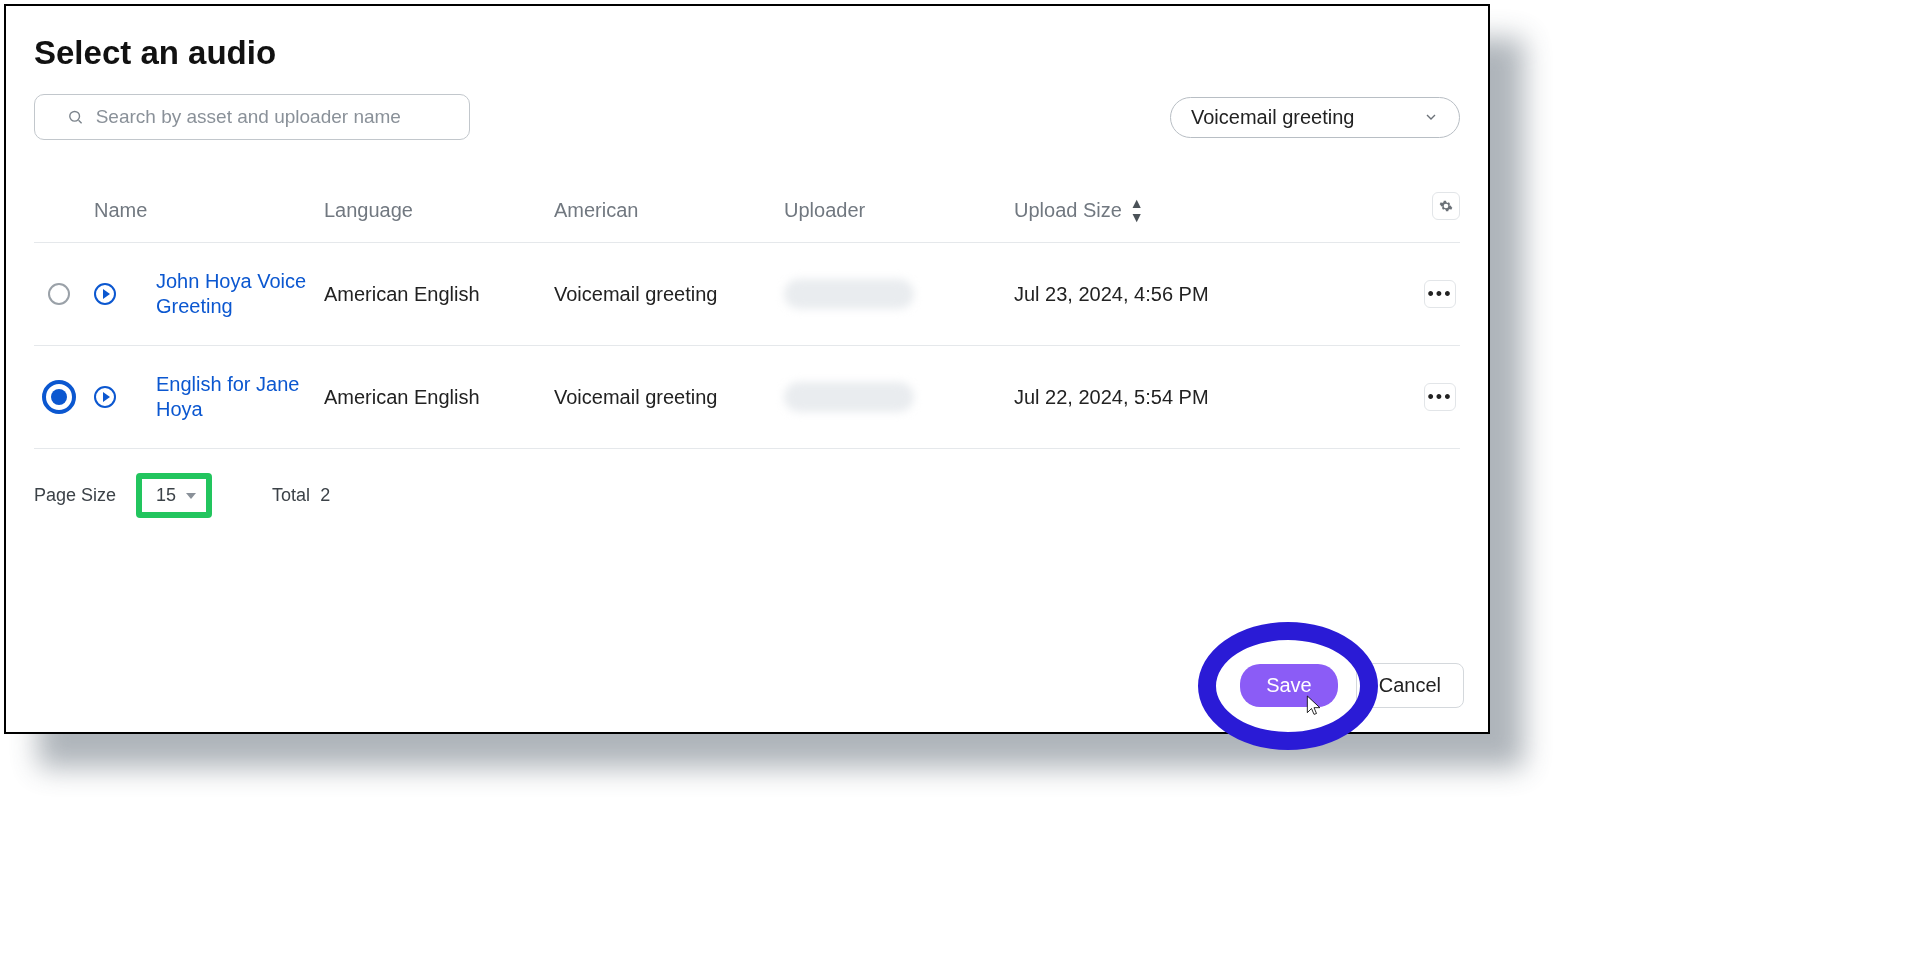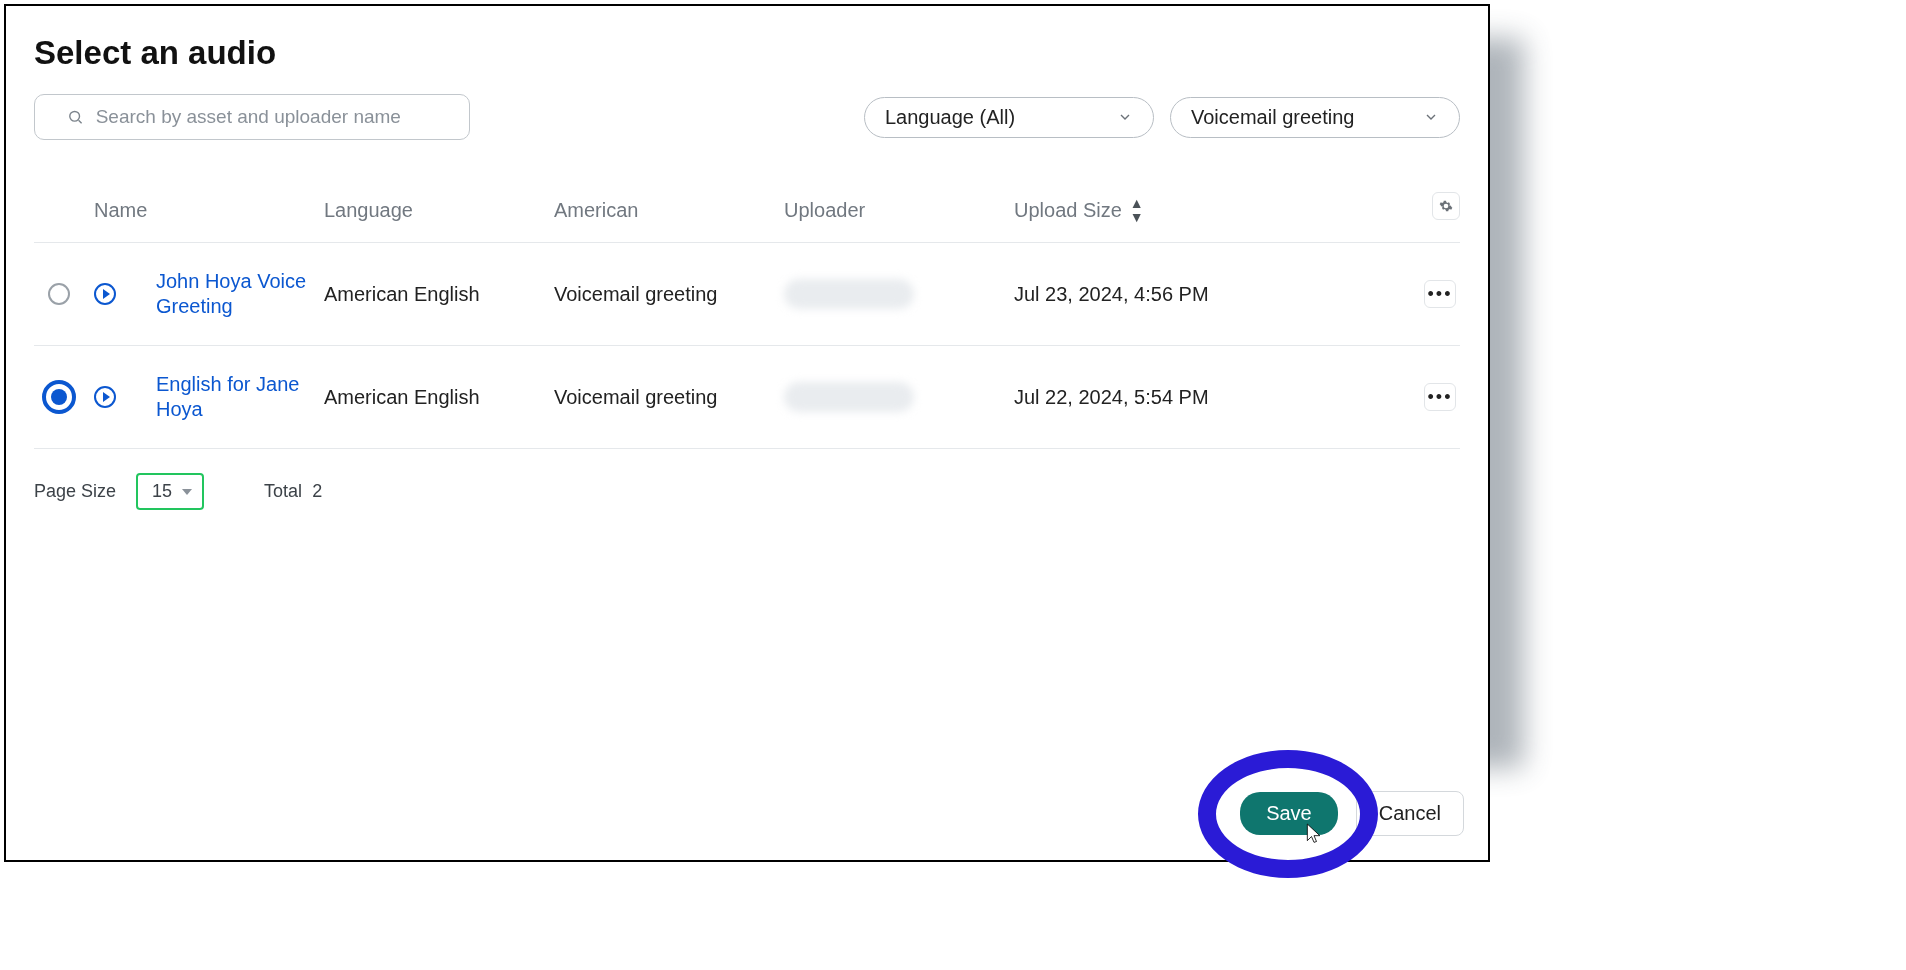--- a/index.html
+++ b/index.html
@@ -21,21 +21,21 @@
     opacity: .45;
     filter: blur(14px);
     border-radius: 4px;
     z-index: 0;
   }
   .modal {
     position: absolute;
     left: 4px;
     top: 4px;
     width: 1486px;
-    height: 858px;
+    height: 730px;
     background: #fff;
     border: 2px solid #000;
     z-index: 1;
     padding: 28px 28px 24px 28px;
   }
   .title {
     font-size: 33px;
     font-weight: 600;
     color: #111;
     margin: 0 0 22px 0;
@@ -170,21 +170,21 @@
     justify-self:end; margin-right:4px;
     font-size:18px; letter-spacing:2px; color:#222;
   }
 
   .footer-row{
     display:flex; align-items:center; gap:20px;
     margin-top:24px;
     font-size:18px; color:#3c4248;
   }
   .page-size-sel{
-    border:2px solid #22c55e; border-radius:4px;
+    border:6px solid #22c55e; border-radius:4px;
     padding:6px 30px 6px 14px;
     font-size:18px; position:relative; cursor:pointer; background:#fff;
   }
   .page-size-sel::after{
     content:"";
     position:absolute; right:10px; top:50%;
     width:0;height:0;
     border-left:5px solid transparent;
     border-right:5px solid transparent;
     border-top:6px solid #8a9199;
@@ -192,21 +192,21 @@
   }
   .total-wrap{ margin-left:40px; color:#3c4248; }
 
   .actions-row{
     position:absolute;
     right: 24px;
     bottom: 24px;
     display:flex; align-items:center; gap:18px;
   }
   .btn-save{
-    background:#0f766e; color:#fff;
+    background:#8b5cf6; color:#fff;
     border:none; border-radius:20px;
     padding:10px 26px; font-size:20px; font-weight:500;
     cursor:pointer; position:relative;
   }
   .btn-cancel{
     background:#fff; color:#222;
     border:1px solid #d4d8dc; border-radius:8px;
     padding:10px 22px; font-size:20px;
     cursor:pointer;
   }
@@ -238,26 +238,20 @@
 
   <div class="filters-row">
     <div class="search-wrap">
       <svg width="18" height="18" viewBox="0 0 24 24" fill="none" stroke="#7c848c" stroke-width="2">
           <circle cx="11" cy="11" r="7"></circle>
           <line x1="21" y1="21" x2="16.65" y2="16.65"></line>
         </svg>
       <input type="text" placeholder="Search by asset and uploader name" style="">
     </div>
     <div class="spacer"></div>
-    <div class="select-pill lang">
-      <span>Language (All)</span>
-      <svg class="chev" width="16" height="16" viewBox="0 0 24 24" fill="none" stroke="currentColor" stroke-width="2">
-          <polyline points="6 9 12 15 18 9"></polyline>
-        </svg>
-    </div>
     <div class="select-pill cat">
       <span>Voicemail greeting</span>
       <svg class="chev" width="16" height="16" viewBox="0 0 24 24" fill="none" stroke="currentColor" stroke-width="2">
           <polyline points="6 9 12 15 18 9"></polyline>
         </svg>
     </div>
   </div>
 
   <div class="table">
     <div class="thead">

